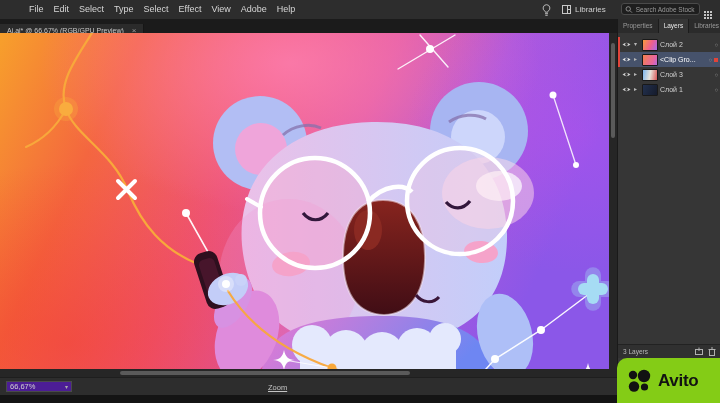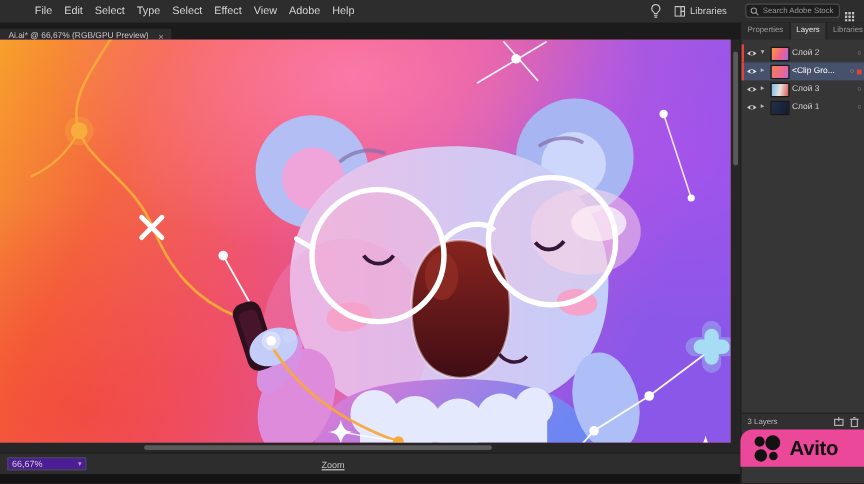--- a/index.html
+++ b/index.html
@@ -62,21 +62,21 @@
   .t1{background:linear-gradient(115deg,#f79b3a,#ef5f8e 55%,#a76bea);}
   .t2{background:linear-gradient(115deg,#f2814d,#e8659f 70%,#b46be0);}
   .t3{background:linear-gradient(100deg,#7db7ef,#e8e3da 50%,#d95757);}
   .t4{background:linear-gradient(115deg,#22304d,#151b2c);}
   .layers-footer{position:absolute;left:0;top:325px;width:103px;height:14px;background:#303030;border-top:1px solid #222;
                  display:flex;align-items:center;justify-content:space-between;padding:0 5px;box-sizing:border-box;}
   .layers-footer .lcount{font-size:6.5px;color:#b8b8b8;}
   .layers-footer .ficons{display:flex;gap:4px;align-items:center;}
 
   
-  .watermark{position:absolute;left:617px;top:358px;width:103px;height:31px;background:#ec4899;
+  .watermark{position:absolute;left:617px;top:358px;width:103px;height:45px;background:#84cc16;
              border-top-left-radius:10px;display:flex;align-items:center;gap:6px;padding-left:9px;box-sizing:border-box;}
   .wm-text{font-size:17px;font-weight:700;color:#121212;letter-spacing:-0.3px;}
 </style>
 </head>
 <body>
 
 <div class="app">
 
   <div class="appbar">
     <div class="menus">

